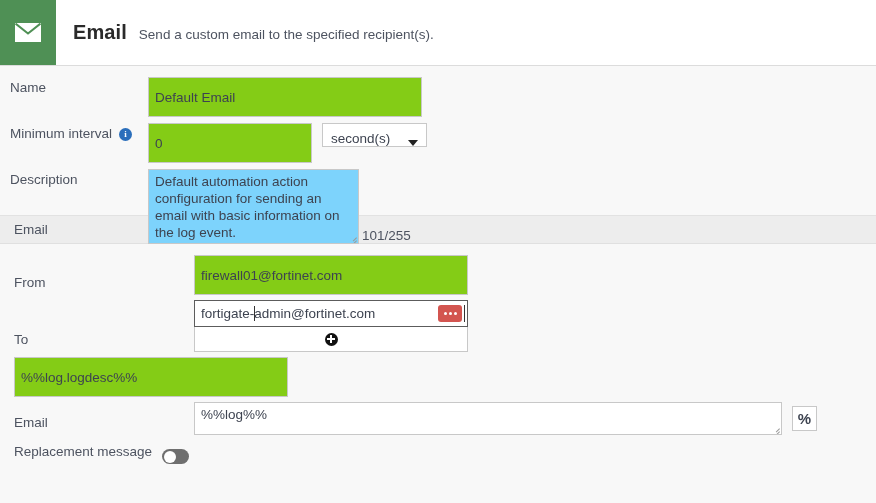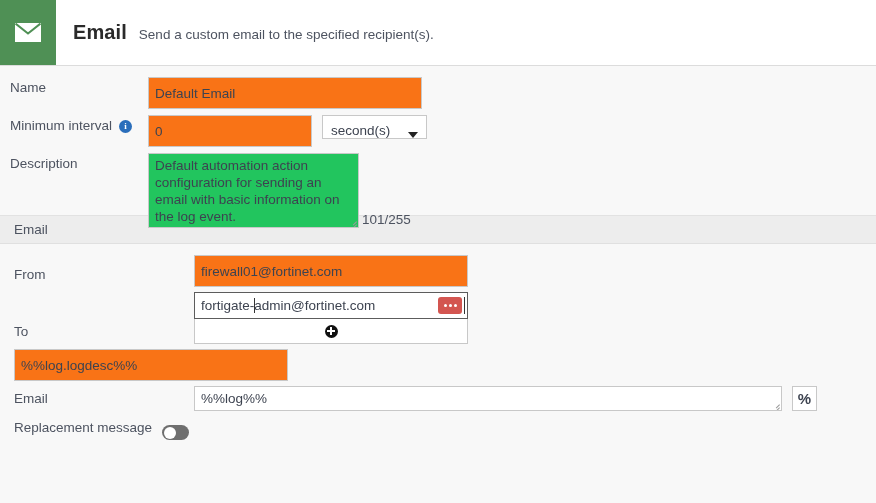--- a/index.html
+++ b/index.html
@@ -99,22 +99,22 @@
     text-align: center;
     margin-left: 7px;
     font-family: "Liberation Serif", serif;
   }
 
   input.txt, .fauxinput {
     font-family: "Liberation Sans", sans-serif;
     font-size: 13.5px;
     color: #3d4350;
     border: 1px solid #c8c8c8;
-    background: #f97316;
-    height: 32px;
+    background: #84cc16;
+    height: 40px;
     box-sizing: border-box;
     padding: 0 6px;
     outline: none;
   }
   .name-input { width: 274px; }
   .interval-input { width: 164px; }
 
   .select-box {
     width: 105px;
     height: 24px;
@@ -134,21 +134,21 @@
     border-left: 5px solid transparent;
     border-right: 5px solid transparent;
     border-top: 6px solid #222;
   }
 
   .desc-wrap { display: flex; align-items: flex-end; }
   .desc-area {
     width: 211px;
     height: 75px;
     border: 1px solid #c8c8c8;
-    background: #22c55e;
+    background: #7dd3fc;
     box-sizing: border-box;
     padding: 3px 6px;
     font-size: 13.5px;
     color: #3d4350;
     line-height: 17px;
     position: relative;
     resize: none;
     overflow: hidden;
     font-family: "Liberation Sans", sans-serif;
   }
@@ -283,21 +283,21 @@
     content: "";
     position: absolute;
     background: #fff;
   }
   .plus-circle::before { left: 5.5px; top: 2.5px; width: 2px; height: 8px; }
   .plus-circle::after  { top: 5.5px; left: 2.5px; height: 2px; width: 8px; }
 
   .subject-input { width: 274px; height: 25px; }
   .body-area {
     width: 588px;
-    height: 25px;
+    height: 33px;
     border: 1px solid #c8c8c8;
     background: #fff;
     box-sizing: border-box;
     padding: 3px 6px 0 6px;
     font-size: 13.5px;
     color: #3d4350;
     position: relative;
     resize: none;
     overflow: hidden;
     font-family: "Liberation Sans", sans-serif;

